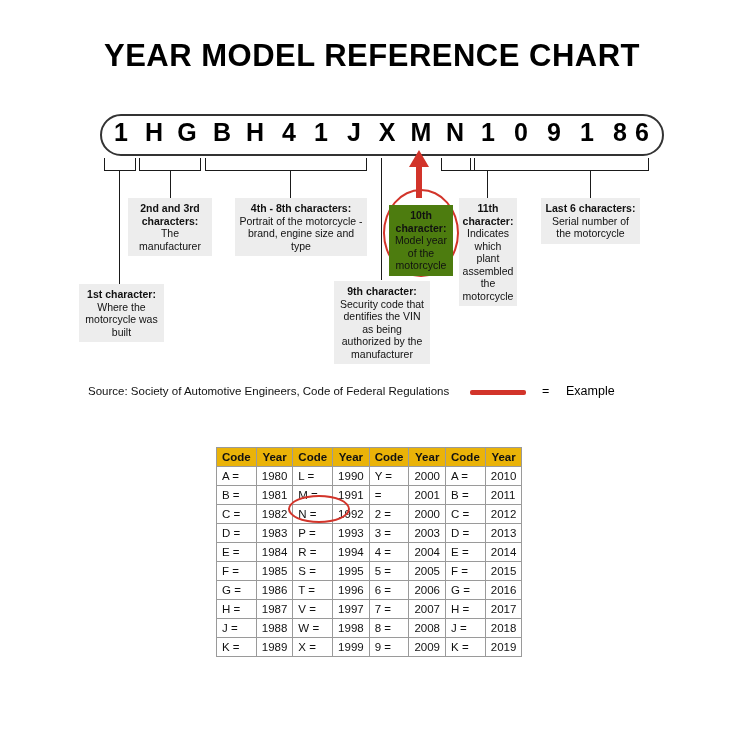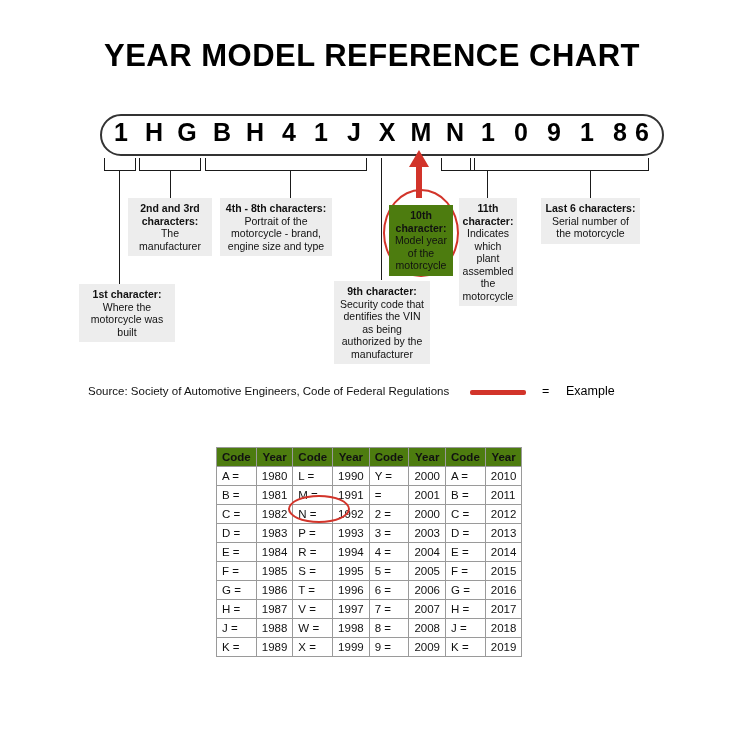--- a/index.html
+++ b/index.html
@@ -135,21 +135,21 @@
   }
   table.year-table th,
   table.year-table td {
     border: 1px solid #9a9a9a;
     padding: 3px 5px;
     height: 18px;
     box-sizing: border-box;
     white-space: nowrap;
   }
   table.year-table th {
-    background: #4d7c0f;
+    background: #eab308;
     font-weight: bold;
     text-align: center;
     font-size: 11.5px;
   }
   table.year-table td.code {
     text-align: left;
     min-width: 34px;
   }
   table.year-table td.year {
     text-align: left;
@@ -218,31 +218,31 @@
 <div class="ln v" style="left:474px; top:158px; height:12px;"></div>
 <div class="ln v" style="left:648px; top:158px; height:12px;"></div>
 <div class="ln h" style="left:474px; top:170px; width:175px;"></div>
 <div class="ln v" style="left:590px; top:170px; height:28px;"></div>
 
 <svg id="red-arrow" viewBox="0 0 22 48">
   <polygon points="11,0 21,17 14,17 14,48 8,48 8,17 1,17" fill="#d2342a"></polygon>
 </svg>
 <div id="red-circle"></div>
 
-<div class="callout" style="left:79px; top:284px; width:96px;">
+<div class="callout" style="left:79px; top:284px; width:85px;">
   <b>1st character:</b><br>
   <span>Where the motorcycle was built</span>
 </div>
 
 <div class="callout" style="left:128px; top:198px; width:84px;">
   <b>2nd and 3rd characters:</b><br>
   <span>The manufacturer</span>
 </div>
 
-<div class="callout" style="left:220px; top:198px; width:112px;">
+<div class="callout" style="left:235px; top:198px; width:132px;">
   <b>4th - 8th characters:</b><br>
   <span>Portrait of the motorcycle - brand, engine size and type</span>
 </div>
 
 <div class="callout" style="left:334px; top:281px; width:96px;">
   <b>9th character:</b><br>
   <span>Security code that dentifies the VIN as being authorized by the manufacturer</span>
 </div>
 
 <div class="callout" style="left:389px; top:205px; width:64px; background:#4d7c0f;">

